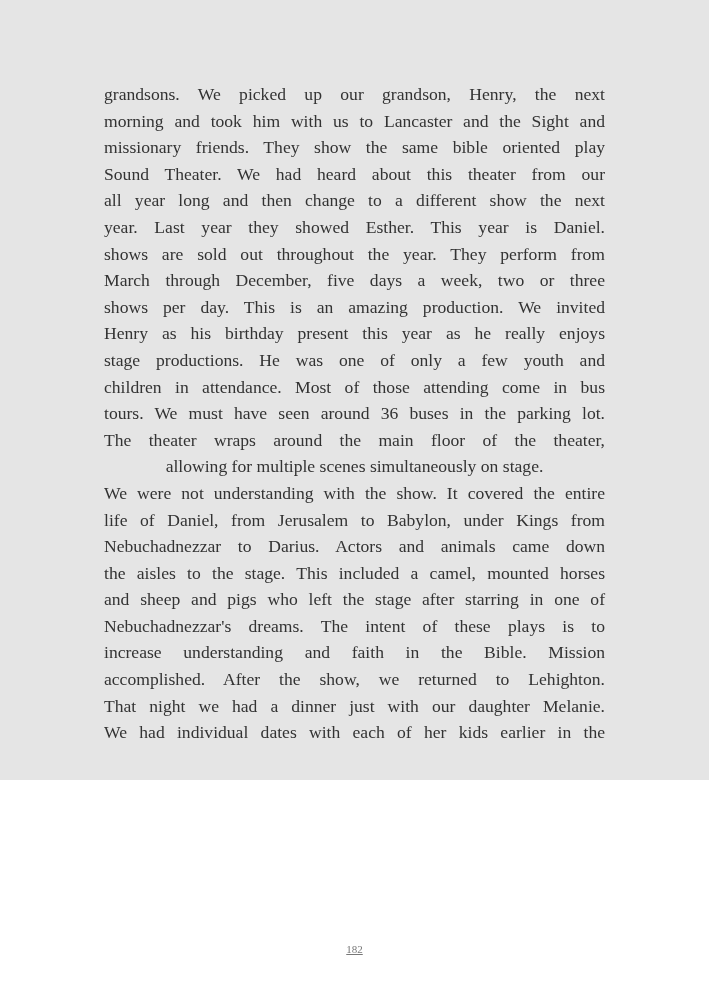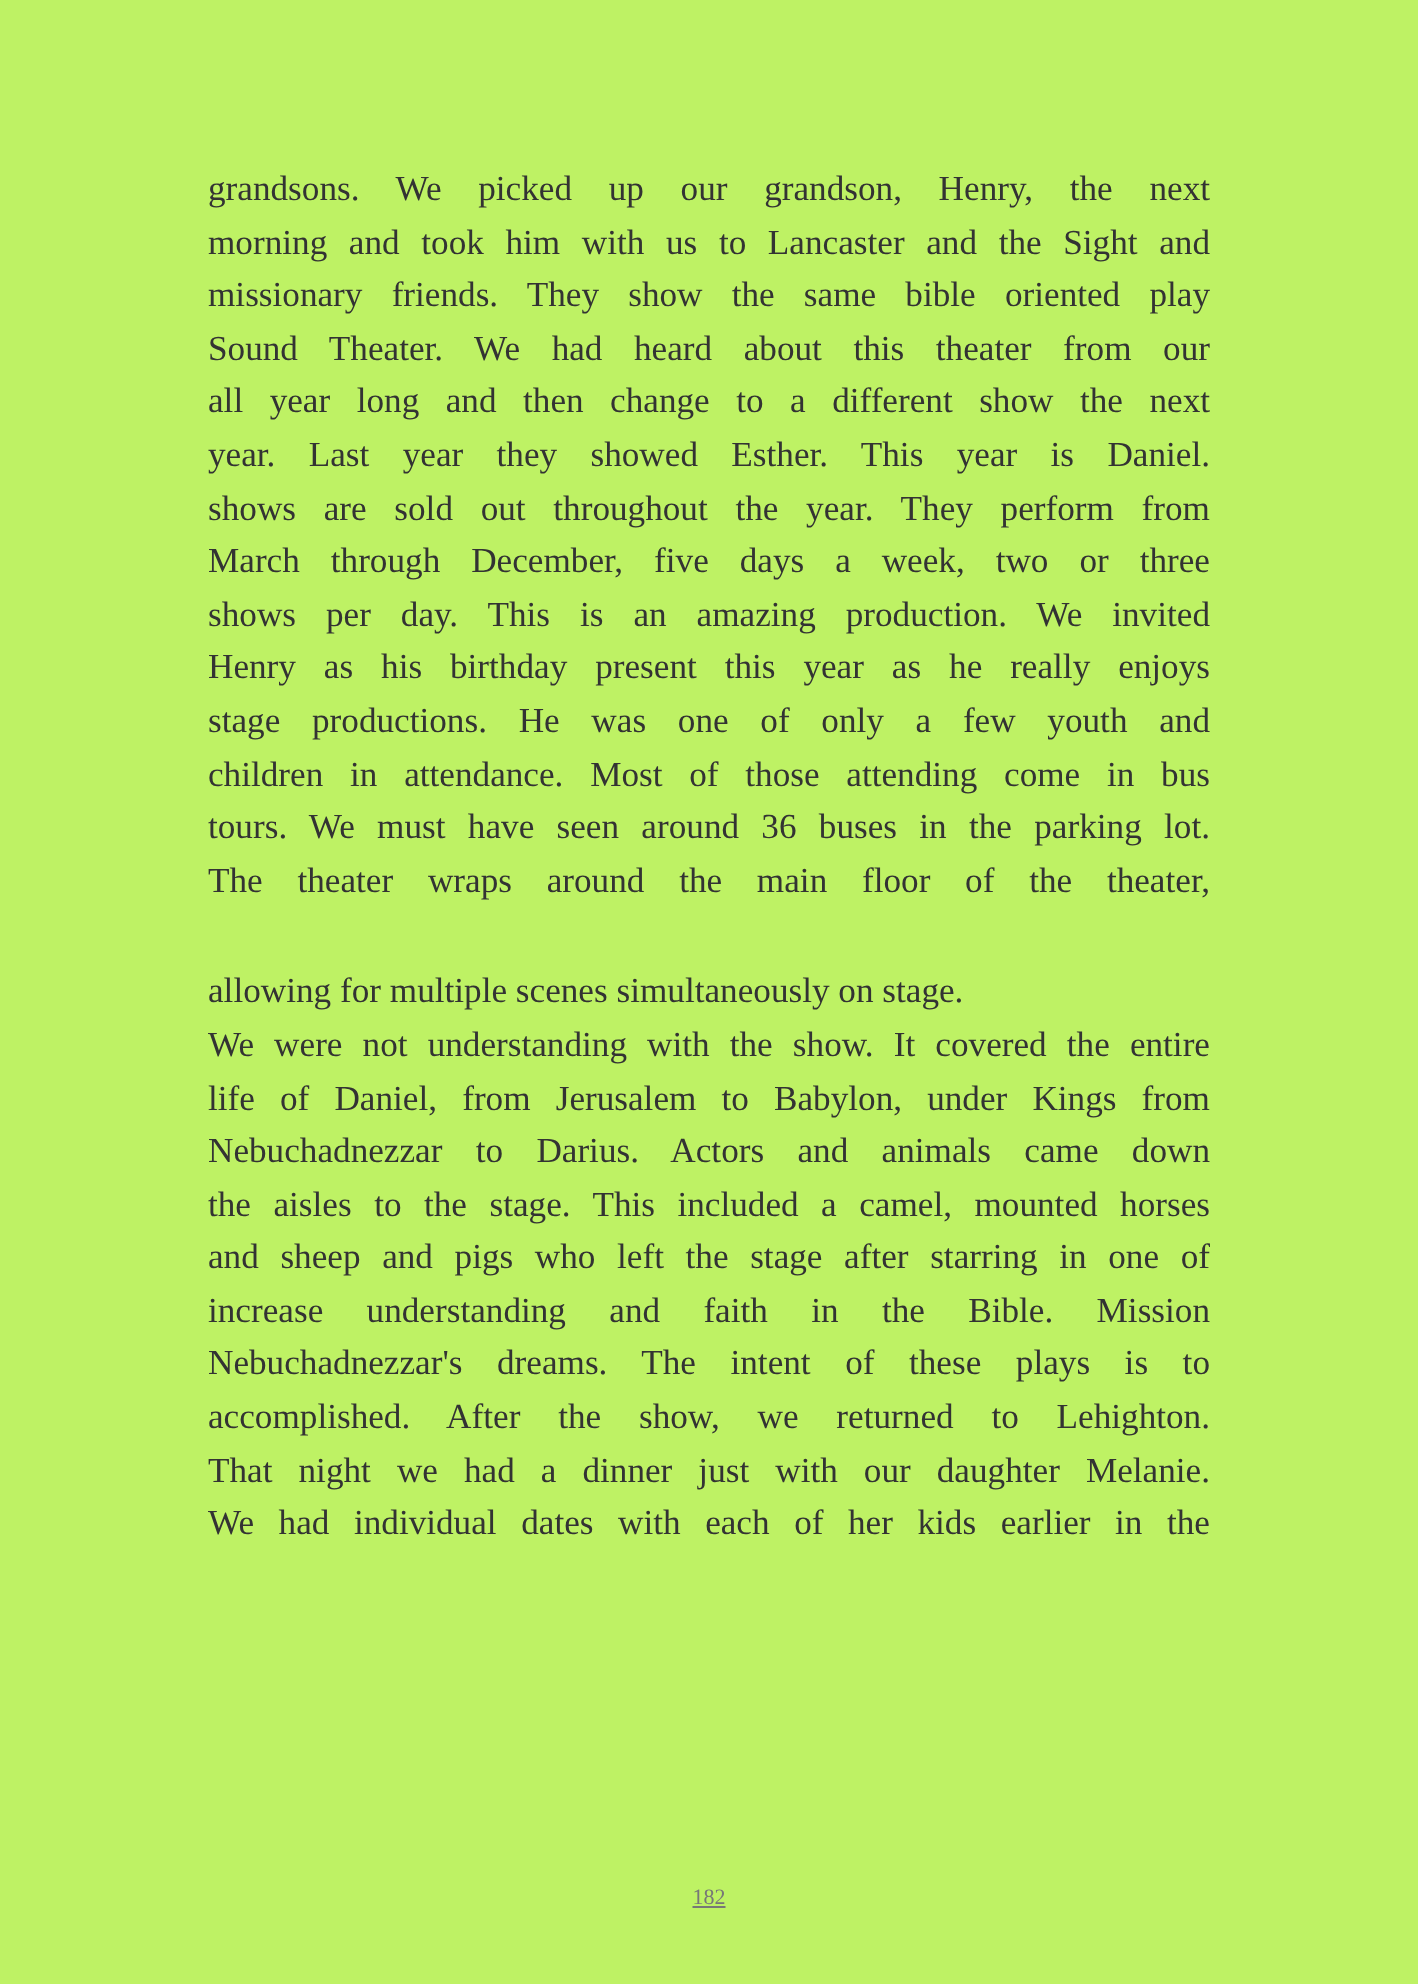--- a/index.html
+++ b/index.html
@@ -10,22 +10,22 @@
     body {
       width: 709px;
       height: 992px;
       position: relative;
       overflow: hidden;
     }
     .page {
       position: absolute;
       left: 0; top: 0;
       width: 709px;
-      height: 992px;
-      background: #bef264;
+      height: 780px;
+      background: #e5e5e5;
     }
     .body-text {
       position: absolute;
       left: 104px;
       top: 81px;
       width: 501px;
       font-family: "Liberation Serif", "DejaVu Serif", serif;
       font-size: 17.6px;
       line-height: 26.6px;
       color: #333333;
@@ -34,22 +34,21 @@
       display: block;
       white-space: nowrap;
       height: 26.6px;
     }
     .line.justify {
       text-align: justify;
       text-align-last: justify;
       white-space: normal;
     }
     .line.left {
-      text-align: left;
-      margin-top: 29px;
+      text-align: center;
     }
     .page-number {
       position: absolute;
       left: 0;
       width: 709px;
       top: 943px;
       text-align: center;
       font-family: "Liberation Serif", "DejaVu Serif", serif;
       font-size: 11px;
       color: #777777;
@@ -79,22 +78,22 @@
       <span class="line justify"> The theater wraps around the main floor of the theater,</span>
       <span class="line left">allowing for multiple scenes simultaneously on stage.</span>
     </div>
 
     <div>
       <span class="line justify">We were not understanding with the show.  It covered the entire</span>
       <span class="line justify">life of Daniel, from Jerusalem to Babylon, under Kings from</span>
       <span class="line justify">Nebuchadnezzar to Darius.  Actors and animals came down</span>
       <span class="line justify">the aisles to the stage.  This included a camel, mounted horses</span>
       <span class="line justify">and sheep and pigs who left the stage after starring in one of</span>
+      <span class="line justify">Nebuchadnezzar's dreams.  The intent of these plays is to</span>
       <span class="line justify">increase understanding and faith in the Bible.  Mission</span>
-      <span class="line justify">Nebuchadnezzar's dreams.  The intent of these plays is to</span>
       <span class="line justify">accomplished.  After the show, we returned to Lehighton.</span>
       <span class="line justify"> That night we had a dinner just with our daughter Melanie.</span>
       <span class="line justify"> We had individual dates with each of her kids earlier in the</span>
     </div>
   </div>
 
   <div class="page-number">182</div>
 </div>
 
 </body></html>

